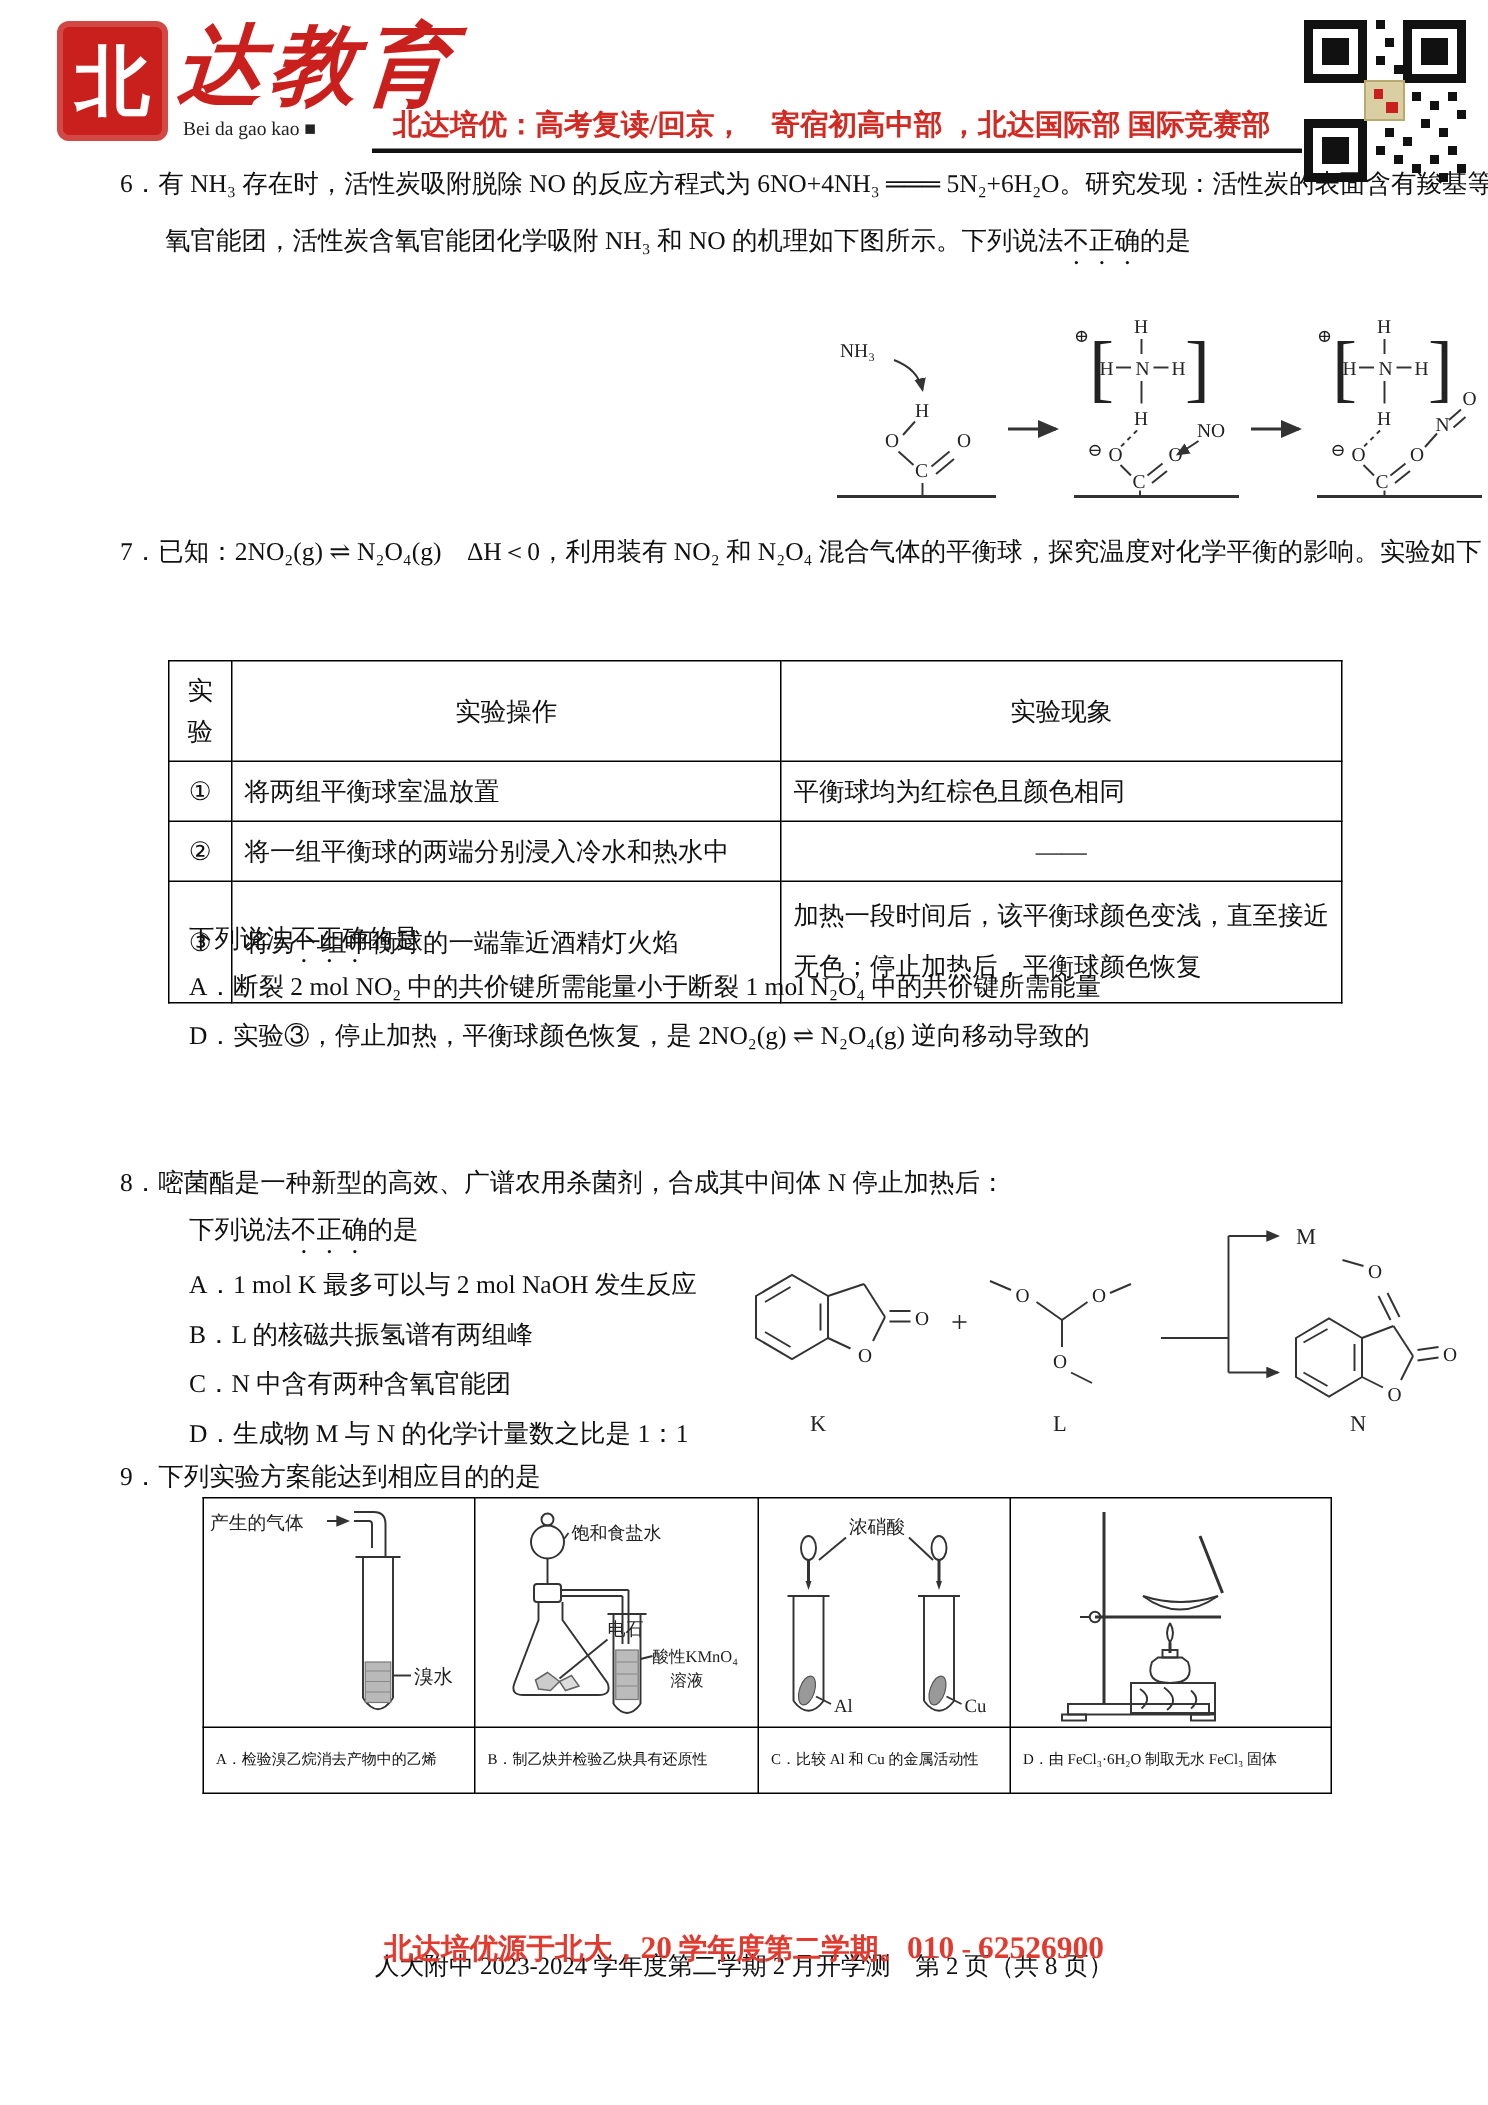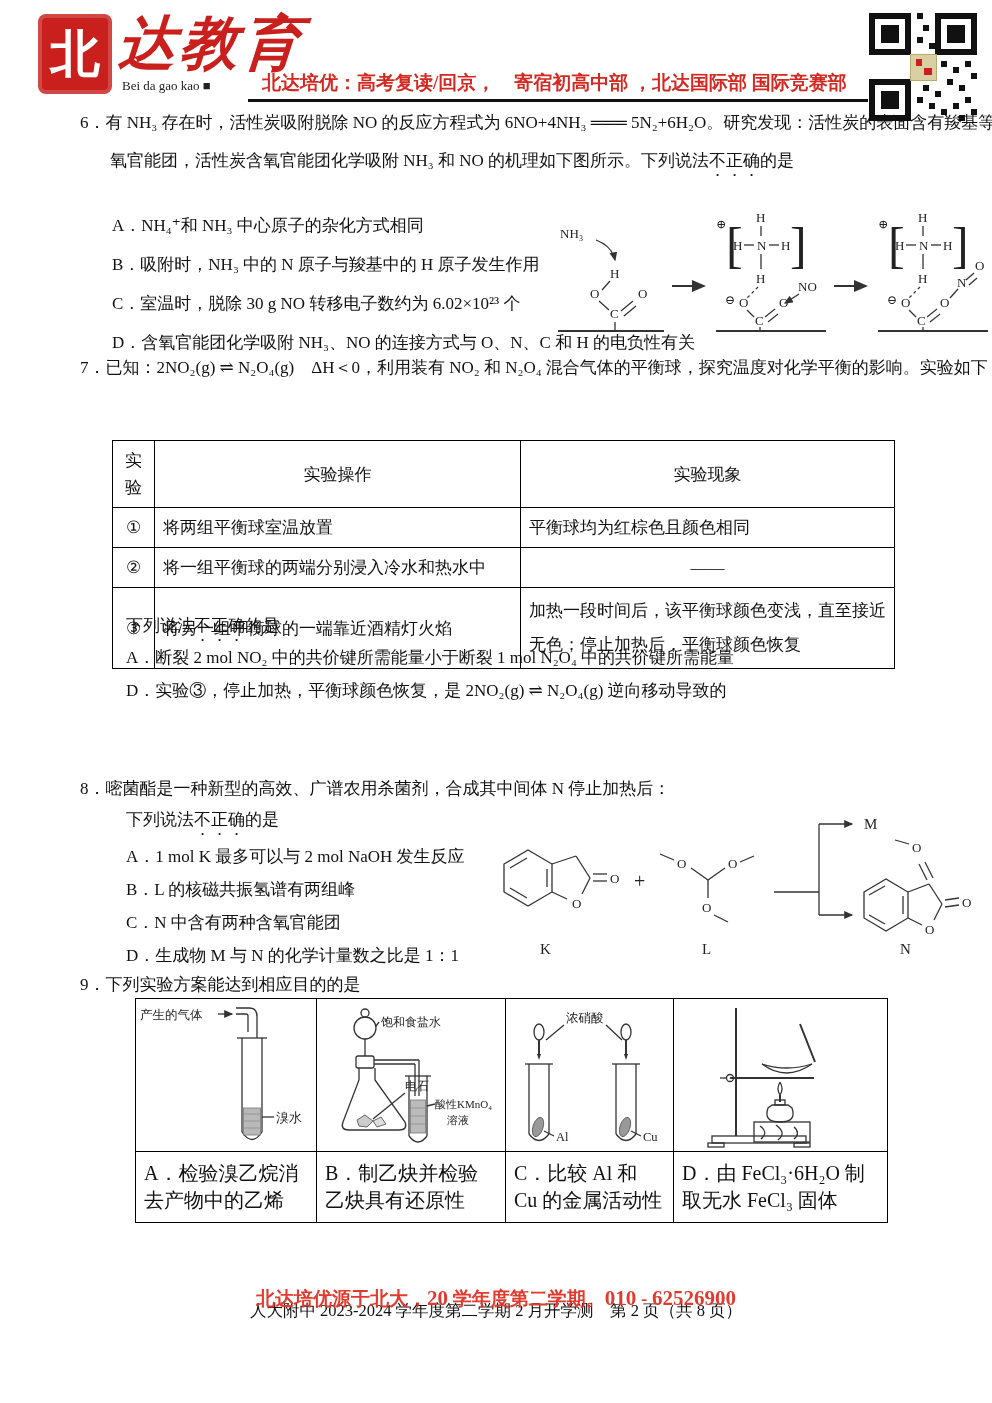--- a/index.html
+++ b/index.html
@@ -22,21 +22,21 @@
   .emph{-webkit-text-emphasis:filled dot #111;-webkit-text-emphasis-position:under right;
         text-emphasis:filled dot #111;text-emphasis-position:under right;}
   
   table{border-collapse:collapse;table-layout:fixed;}
   .t7 td,.t7 th{border:1.6px solid #000;font-size:17px;font-weight:normal;padding:6px 8px;line-height:27px;}
   .t7 th{text-align:center;}
   .t7 .c-num{text-align:center;}
   
   .t9 td{border:1.6px solid #000;padding:0;vertical-align:middle;}
   .t9 .diagcell{height:152px;}
-  .t9 .cap{font-size:20px;line-height:27px;padding:8px 8px;vertical-align:top;}
+  .t9 .cap{font-size:10px;line-height:27px;padding:8px 8px;vertical-align:top;}
   
   .footer-black{position:absolute;left:0;top:1300px;width:992px;text-align:center;font-size:16.5px;color:#111;}
   .footer-red{position:absolute;left:0;top:1286px;width:992px;text-align:center;color:#e23a2e;font-size:19px;font-weight:bold;}
   .footer-red .num{font-size:21px;}
   svg{display:block;}
   svg text{font-family:"Liberation Serif","DejaVu Serif",serif;fill:#222;}
   .st{stroke:#333;stroke-width:1.3;fill:none;}
   .st2{stroke:#333;stroke-width:2;fill:none;}
 </style>
 </head>
@@ -89,26 +89,20 @@
         <rect x="79" y="13" width="18" height="18"></rect>
         <rect x="13" y="79" width="18" height="18"></rect>
       </g>
     <rect x="42" y="42" width="26" height="26" fill="#d9cfa2" stroke="#b8a96e"></rect>
     <rect x="48" y="47" width="6" height="7" fill="#c9201d"></rect>
       <rect x="56" y="56" width="8" height="7" fill="#c9201d"></rect>
   </svg>
 
   <div class="blk hang" style="left:80px;top:104px;width:912px;line-height:38px;"><span>6．</span><span>有 NH₃ 存在时，活性炭吸附脱除 NO 的反应方程式为 6NO+4NH₃ ═══ 5N₂+6H₂O。研究发现：活性炭的表面含有羧基等含氧官能团，活性炭含氧官能团化学吸附 NH₃ 和 NO 的机理如下图所示。下列说法</span><span class="emph">不正确</span><span>的是</span></div>
 
-  <div class="blk" style="left:112px;top:206px;width:640px;line-height:39px;">
-    <div class="opt">A．NH₄⁺和 NH₃ 中心原子的杂化方式相同</div>
-    <div class="opt">B．吸附时，NH₃ 中的 N 原子与羧基中的 H 原子发生作用</div>
-    <div class="opt">C．室温时，脱除 30 g NO 转移电子数约为 6.02×10²³ 个</div>
-    <div class="opt">D．含氧官能团化学吸附 NH₃、NO 的连接方式与 O、N、C 和 H 的电负性有关</div>
-  </div>
 
   <svg class="blk" style="left:554px;top:186px;" width="436" height="152" viewBox="0 0 436 152">
     <defs>
       <marker id="a6" markerWidth="8" markerHeight="8" refX="6" refY="3" orient="auto">
         <path d="M0,0 L7,3 L0,6 z" fill="#333"></path>
       </marker>
     </defs>
 
     <text x="6" y="52" font-size="13">NH₃</text>
     <path class="st" d="M42,54 Q58,60 61,74" marker-end="url(#a6)"></path>

